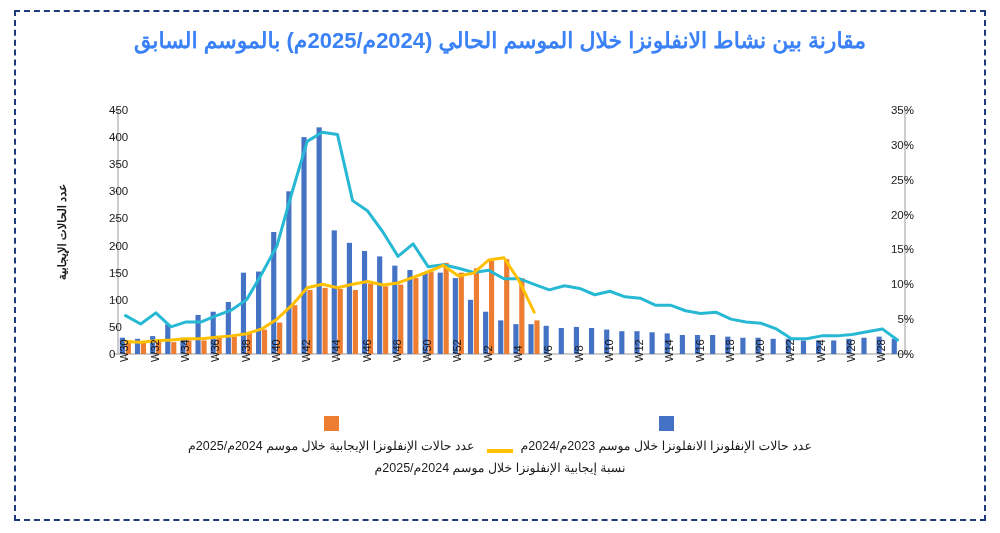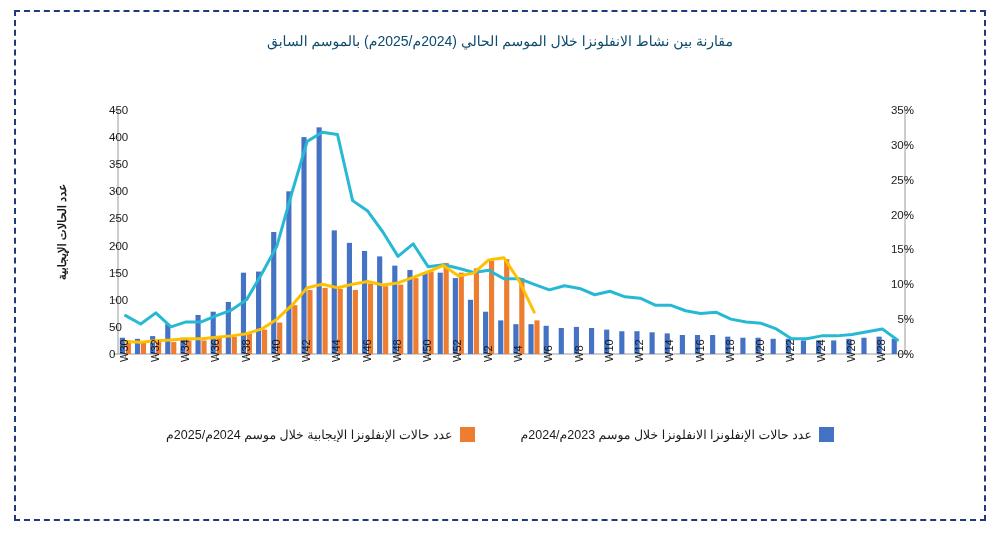--- a/index.html
+++ b/index.html
@@ -34,23 +34,23 @@
   .title-wrap {
     position: absolute;
     left: 60px;
     right: 60px;
     top: 26px;
     text-align: center;
     direction: rtl;
   }
   .title-line {
     font-family: "Liberation Sans", sans-serif;
-    font-weight: normal;
-    font-size: 14px;
-    color: #0c4a6e;
+    font-weight: bold;
+    font-size: 22px;
+    color: #3b82f6;
     line-height: 30px;
     letter-spacing: 0px;
   }
   .chart-area {
     position: absolute;
     left: 0;
     top: 96px;
     width: 1000px;
     height: 330px;
   }
@@ -67,21 +67,21 @@
   .legend-row {
     display: flex;
     flex-direction: row;
     justify-content: center;
     align-items: center;
     gap: 46px;
     height: 28px;
   }
   .legend-item {
     display: flex;
-    flex-direction: row;
+    flex-direction: column;
     align-items: center;
     gap: 7px;
     direction: rtl;
   }
   .legend-swatch-bar {
     width: 15px;
     height: 15px;
     display: inline-block;
   }
   .legend-swatch-line {
@@ -305,16 +305,20 @@
       <div class="legend-item">
         <span class="legend-swatch-bar" style="background:#4472C4"></span>
         <span class="legend-label">عدد حالات الإنفلونزا الانفلونزا خلال موسم 2023م/2024م</span>
       </div>
       <div class="legend-item">
         <span class="legend-swatch-bar" style="background:#ED7D31"></span>
         <span class="legend-label">عدد حالات الإنفلونزا الإيجابية خلال موسم 2024م/2025م</span>
       </div>
     </div>
     <div class="legend-row">
+      <div class="legend-item">
+        <span class="legend-swatch-line" style="background:#FFC000"></span>
+        <span class="legend-label">نسبة إيجابية الإنفلونزا خلال موسم 2024م/2025م</span>
+      </div>
     </div>
   </div>
 
 </div>
 
 </body></html>

